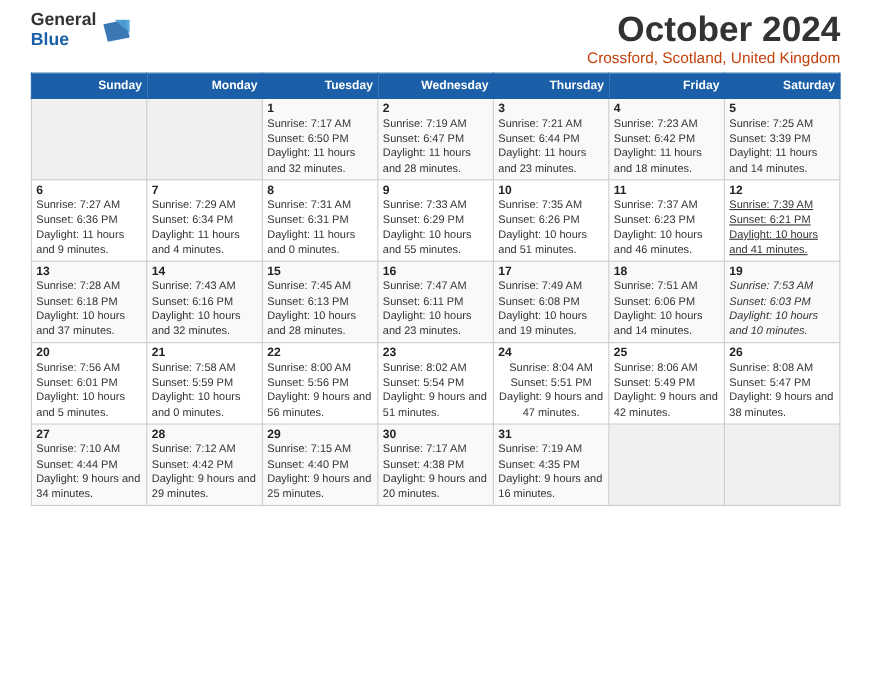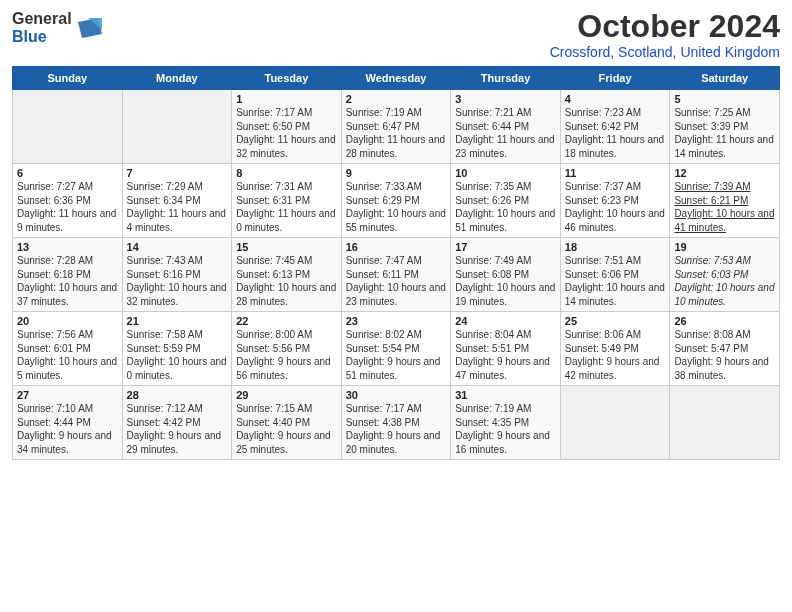--- a/index.html
+++ b/index.html
@@ -6,21 +6,21 @@
     body {
       font-family: Arial, sans-serif;
       background: #fff;
       width: 792px;
       height: 612px;
       overflow: hidden;
     }
     .page {
       width: 792px;
       height: 612px;
-      padding: 10px 12px;
+      padding: 10px 28px;
       background: #fff;
     }
     .header {
       display: flex;
       justify-content: space-between;
       align-items: flex-start;
       margin-bottom: 6px;
     }
     .logo {
       display: flex;
@@ -44,33 +44,33 @@
       text-align: right;
     }
     .month-title {
       font-size: 32px;
       font-weight: bold;
       color: #333;
       line-height: 1;
     }
     .location {
       font-size: 14px;
-      color: #1d4ed8;
+      color: #c2410c;
       margin-top: 2px;
     }
     table {
       width: 100%;
       border-collapse: collapse;
       font-size: 9.5px;
     }
     thead tr th {
       background: #1a5fa8;
       color: #fff;
       padding: 5px 4px;
-      text-align: center;
+      text-align: right;
       font-size: 11px;
       font-weight: bold;
       border: 1px solid #1a5fa8;
     }
     tbody tr td {
       border: 1px solid #ccc;
       padding: 3px 4px;
       vertical-align: top;
       width: 14.28%;
       height: 74px;
@@ -273,21 +273,21 @@
 Daylight: 9 hours and 56 minutes.</div>
           </td>
           <td>
             <span class="day-num">23</span>
             <div class="day-info" style="white-space: pre-line;">Sunrise: 8:02 AM
 Sunset: 5:54 PM
 Daylight: 9 hours and 51 minutes.</div>
           </td>
           <td>
             <span class="day-num">24</span>
-            <div class="day-info" style="white-space: pre-line;">Sunrise: 8:04 AM
+            <div class="day-info" style="white-space: pre-line; text-align: center;">Sunrise: 8:04 AM
 Sunset: 5:51 PM
 Daylight: 9 hours and 47 minutes.</div>
           </td>
           <td>
             <span class="day-num">25</span>
             <div class="day-info" style="white-space: pre-line;">Sunrise: 8:06 AM
 Sunset: 5:49 PM
 Daylight: 9 hours and 42 minutes.</div>
           </td>
           <td>

